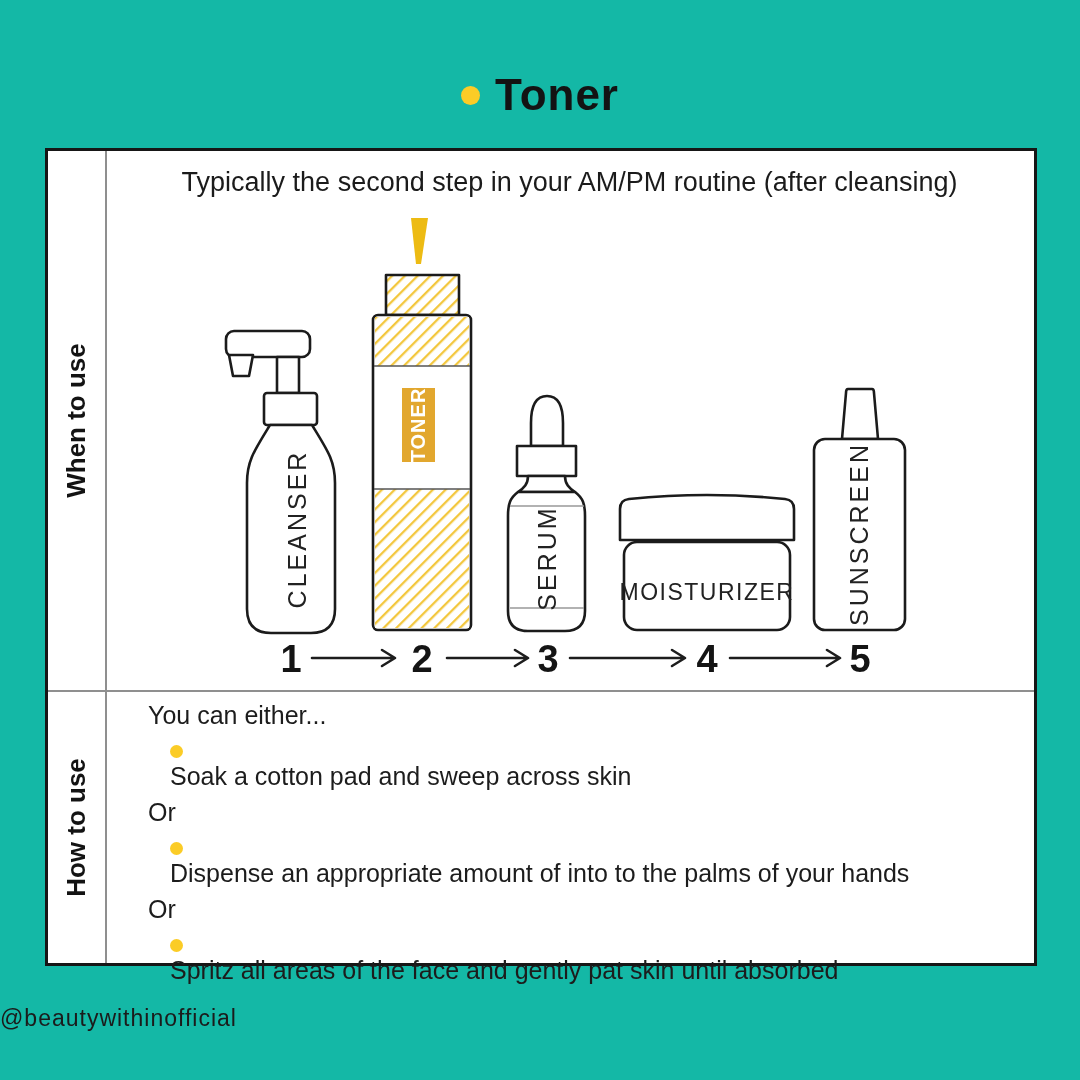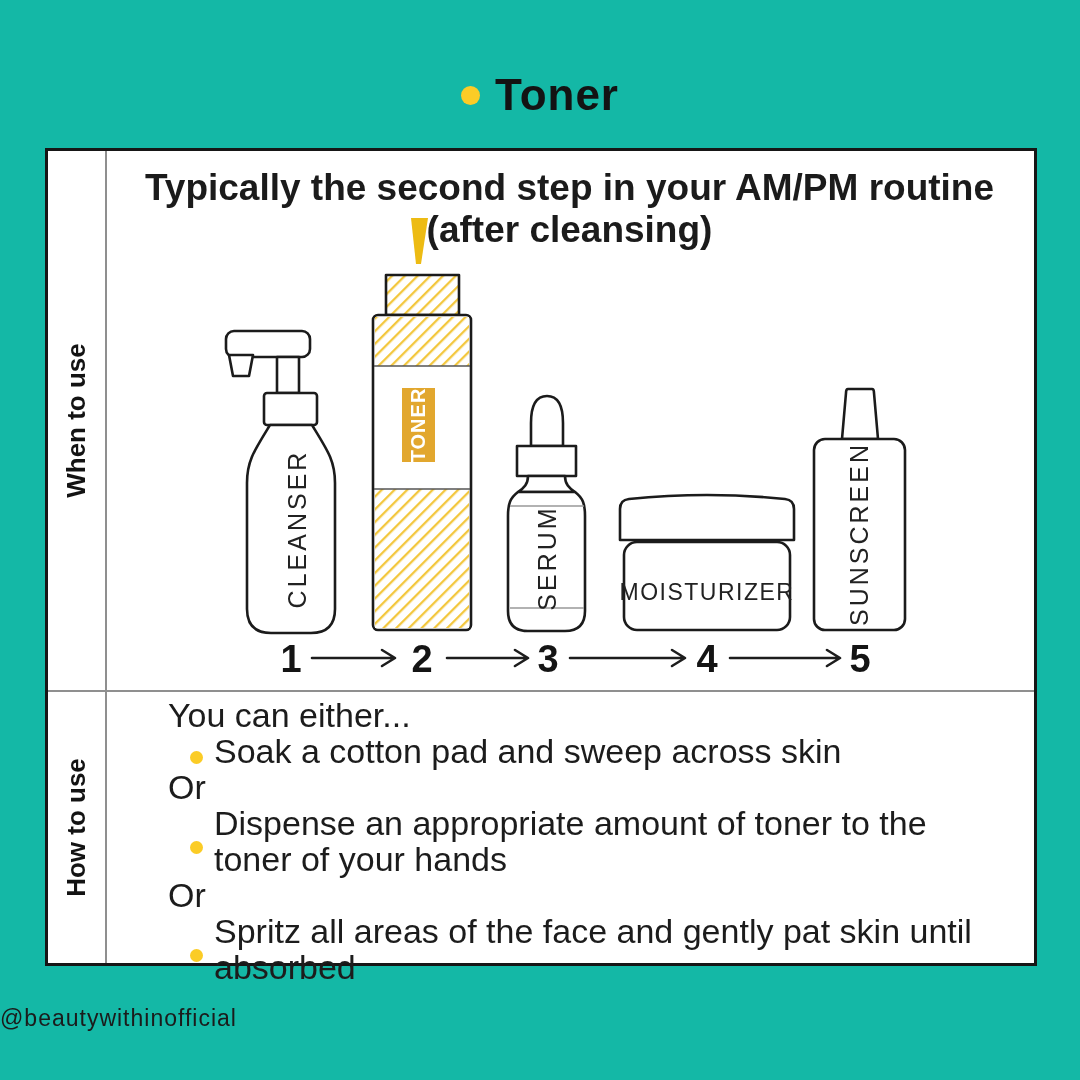--- a/index.html
+++ b/index.html
@@ -16,28 +16,28 @@
          border:3px solid #161616;background:#ffffff;}
   .v-divider{position:absolute;left:57px;top:0;bottom:0;width:2px;background:#8f8f8f;}
   .h-divider{position:absolute;left:0;right:0;top:539px;height:2px;background:#8f8f8f;}
 
   .side-label{position:absolute;left:0;width:57px;display:flex;align-items:center;justify-content:center;}
   .side-label.when{top:0;height:539px;}
   .side-label.how{top:541px;bottom:0;}
   .side-label span{transform:rotate(-90deg);white-space:nowrap;font-size:26px;font-weight:700;color:#131313;}
 
   .when-header{position:absolute;top:16px;left:59px;width:925px;text-align:center;
-               font-size:37px;color:#1b1b1b;font-weight:700;}
+               font-size:27px;color:#1b1b1b;font-weight:400;}
 
   .illustration{position:absolute;left:59px;top:52px;width:925px;height:487px;}
 
   
-  .how-content{position:absolute;left:100px;top:546px;right:28px;color:#1c1c1c;font-size:34px;line-height:36px;margin-left:20px;}
+  .how-content{position:absolute;left:100px;top:546px;right:28px;color:#1c1c1c;font-size:25px;line-height:36px;}
   .how-line{padding:0;}
-  .bullet-row{display:flex;align-items:center;margin-left:22px;}
+  .bullet-row{display:flex;align-items:flex-start;margin-left:22px;flex-direction:column;}
   .dot{flex:0 0 13px;width:13px;height:13px;border-radius:50%;background:#fbcc26;margin:12px 11px 0 0;}
 
   .footer{position:absolute;top:1005px;left:0;width:100%;
           font-size:23px;color:#1b1b1b;letter-spacing:1px;}
 
   svg text{font-family:"Liberation Sans",sans-serif;}
   .prod-label{font-size:25px;letter-spacing:3px;fill:#222;}
   .jar-label{font-size:23px;letter-spacing:1.5px;fill:#222;}
   .badge-label{font-size:20px;letter-spacing:1px;font-weight:700;fill:#ffffff;}
   .step-num{font-size:38px;font-weight:700;fill:#141414;}
@@ -134,21 +134,21 @@
     <div class="how-content">
       <div class="how-line">You can either...</div>
       <div class="bullet-row">
         <span class="dot"></span>
         <span>Soak a cotton pad and sweep across skin</span>
       </div>
       <div class="how-line">Or</div>
       <div class="bullet-row">
         <span class="dot"></span>
         <span>
-          <span>Dispense an appropriate amount of toner to the toner of your hands</span><br>
+          <span>Dispense an appropriate amount of into to the palms of your hands</span><br>
         </span>
       </div>
       <div class="how-line">Or</div>
       <div class="bullet-row">
         <span class="dot"></span>
         <span>Spritz all areas of the face and gently pat skin until absorbed</span>
       </div>
     </div>
   </div>
 

